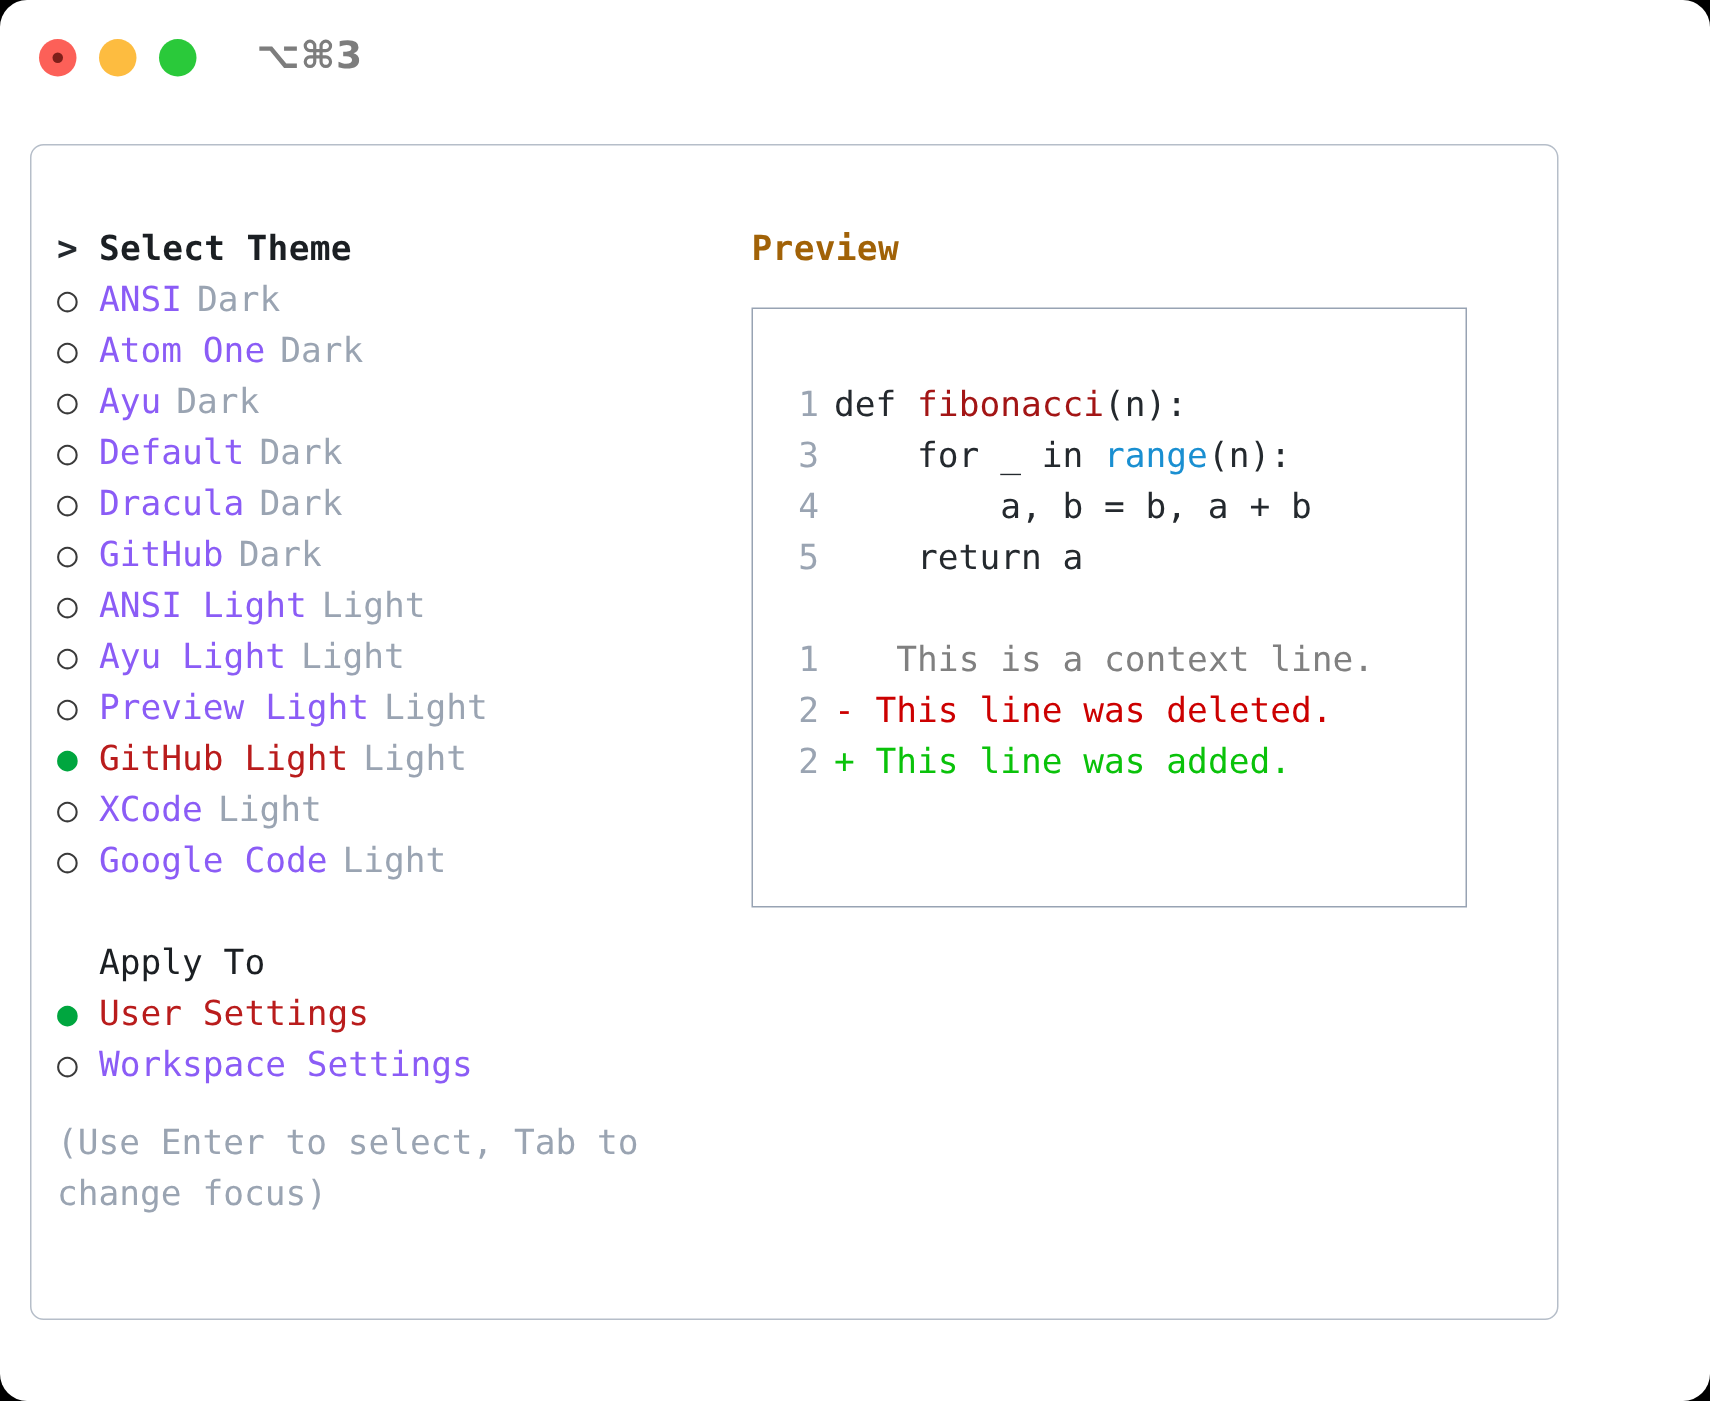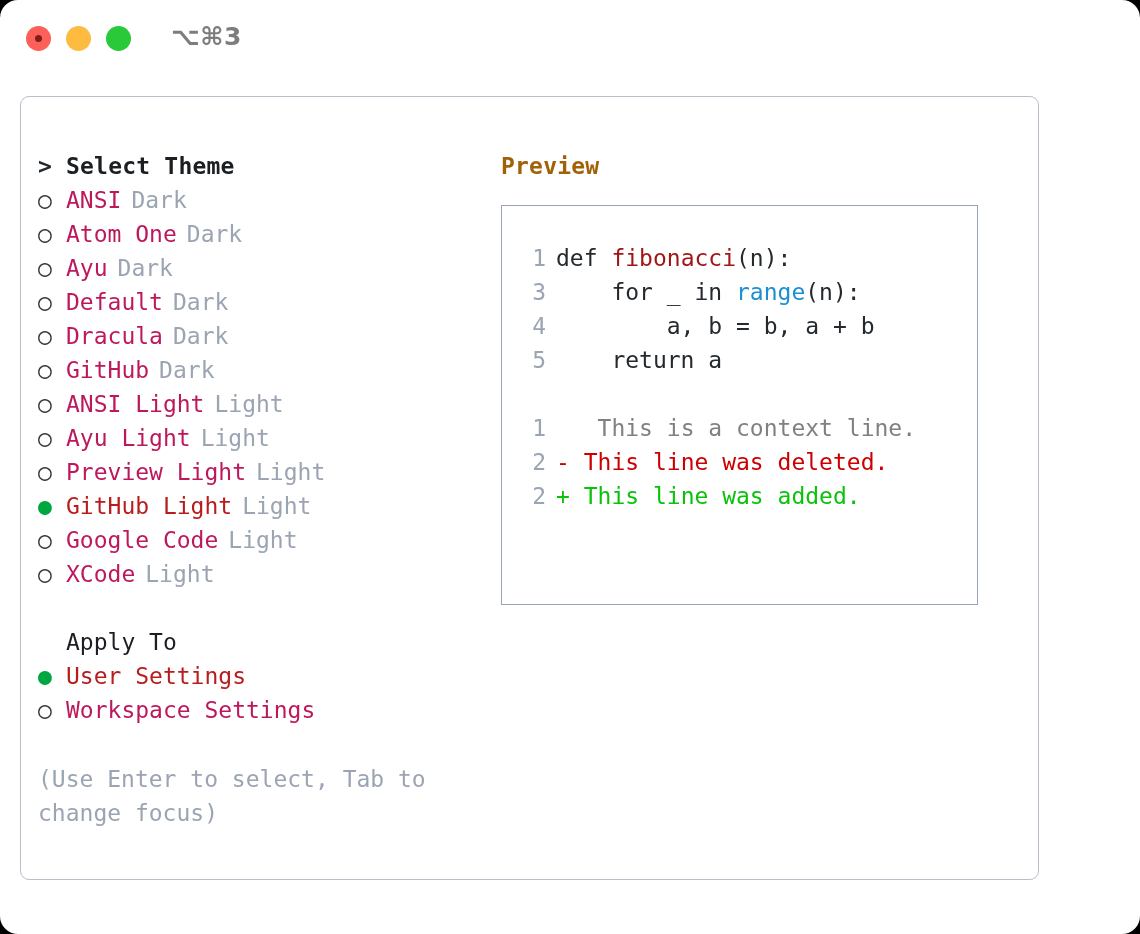--- a/index.html
+++ b/index.html
@@ -100,35 +100,35 @@
     color: #24292e;
   }
   .marker-off { color: #3a3a3a; }
   .marker-on  { color: #00a63f; }
 
   .label-head {
     font-weight: 700;
     color: #1b1f23;
     letter-spacing: 0.2px;
   }
-  .label-name { color: #be185d; }
+  .label-name { color: #8b5cf6; }
   .label-name.sel { color: #b91c1c; }
   .label-variant {
     color: #9aa4b2;
     margin-left: 10px;
   }
   .section-head {
     color: #1b1f23;
   }
   .spacer-row { height: 34px; }
 
   #hint {
     position: absolute;
     left: 17px;
-    top: 665px;
+    top: 648px;
     width: 420px;
     font-size: 23px;
     line-height: 34px;
     color: #9aa4b2;
   }
 
   
   #right-col {
     position: absolute;
     left: 480px;
@@ -142,21 +142,21 @@
     line-height: 34px;
     letter-spacing: 0.2px;
   }
   #code-box {
     margin-top: 22px;
     width: 477px;
     height: 400px;
     border: 1.5px solid #98a3b3;
     box-sizing: border-box;
     background: #ffffff;
-    padding: 35px 0 0 20px;
+    padding: 47px 0 0 20px;
   }
   .code-line {
     font-size: 23px;
     line-height: 34px;
     white-space: pre;
     color: #24292e;
   }
   .lineno {
     display: inline-block;
     width: 24px;
@@ -194,22 +194,22 @@
           <div class="row"><span class="marker marker-off">○</span><span class="label-name">ANSI</span><span class="label-variant">Dark</span></div>
           <div class="row"><span class="marker marker-off">○</span><span class="label-name">Atom One</span><span class="label-variant">Dark</span></div>
           <div class="row"><span class="marker marker-off">○</span><span class="label-name">Ayu</span><span class="label-variant">Dark</span></div>
           <div class="row"><span class="marker marker-off">○</span><span class="label-name">Default</span><span class="label-variant">Dark</span></div>
           <div class="row"><span class="marker marker-off">○</span><span class="label-name">Dracula</span><span class="label-variant">Dark</span></div>
           <div class="row"><span class="marker marker-off">○</span><span class="label-name">GitHub</span><span class="label-variant">Dark</span></div>
           <div class="row"><span class="marker marker-off">○</span><span class="label-name">ANSI Light</span><span class="label-variant">Light</span></div>
           <div class="row"><span class="marker marker-off">○</span><span class="label-name">Ayu Light</span><span class="label-variant">Light</span></div>
           <div class="row"><span class="marker marker-off">○</span><span class="label-name">Preview Light</span><span class="label-variant">Light</span></div>
           <div class="row"><span class="marker marker-on">●</span><span class="label-name sel">GitHub Light</span><span class="label-variant">Light</span></div>
+          <div class="row"><span class="marker marker-off">○</span><span class="label-name">XCode</span><span class="label-variant">Light</span></div>
           <div class="row"><span class="marker marker-off">○</span><span class="label-name">Google Code</span><span class="label-variant">Light</span></div>
-          <div class="row"><span class="marker marker-off">○</span><span class="label-name">XCode</span><span class="label-variant">Light</span></div>
         </div>
 
       <div class="spacer-row"></div>
 
       <div class="row">
         <span class="marker"></span><span class="section-head">Apply To</span>
       </div>
       <div id="apply-items">
           <div class="row"><span class="marker marker-on">●</span><span class="label-name sel">User Settings</span></div>
           <div class="row"><span class="marker marker-off">○</span><span class="label-name">Workspace Settings</span></div>

